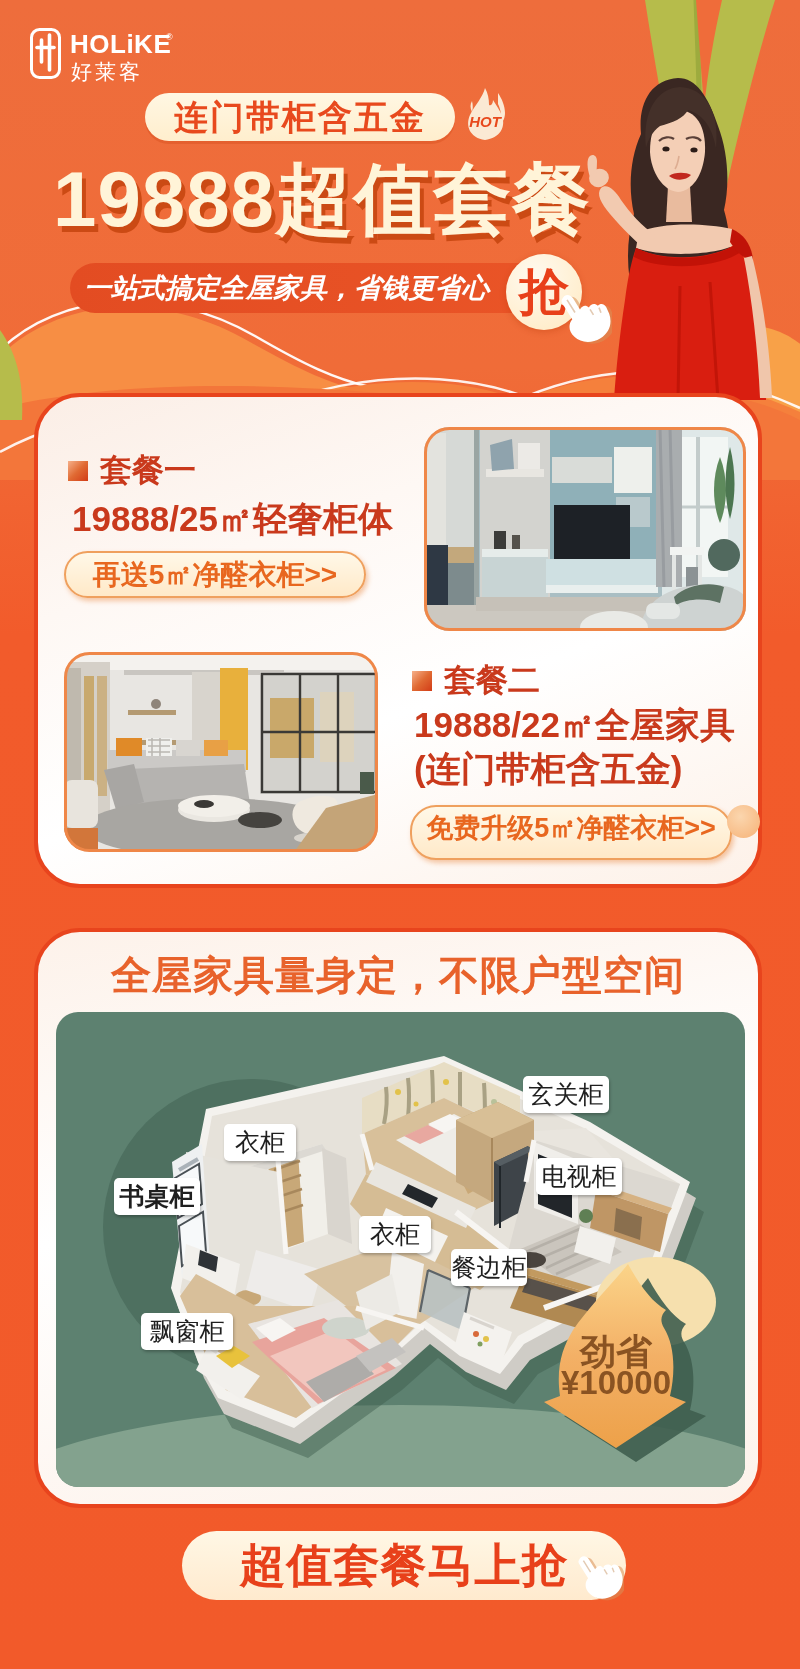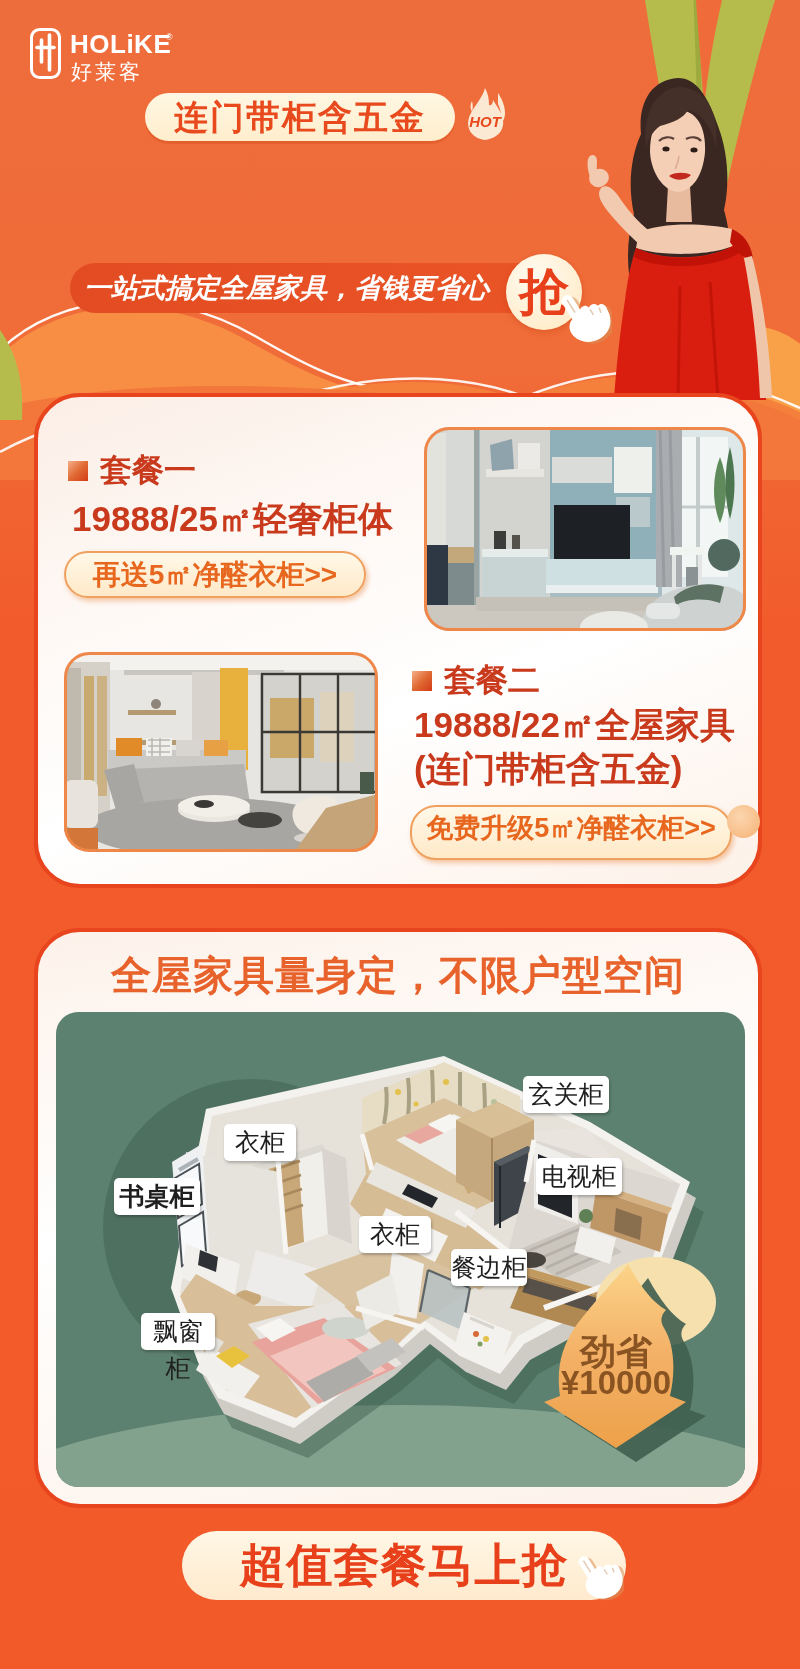--- a/index.html
+++ b/index.html
@@ -93,20 +93,21 @@
 
   <div class="abs" style="left:145px;top:93px;width:310px;height:48px;background:linear-gradient(180deg,#fff7e3,#ffeecd);border-radius:26px;box-shadow:0 3px 0 rgba(200,60,10,0.25);text-align:center;line-height:48px;color:#e8491d;font-size:34px;font-weight:bold;letter-spacing:2px;">连门带柜含五金</div>
 
   <svg class="abs" style="left:458px;top:85px" width="52" height="56" viewBox="0 0 52 56">
     <path d="M27,3 C25,12 17,20 12,30 C7,41 12,53 27,55 C42,53 48,42 44,31 C42,25 38,20 35,15 C35,19 33,21 31,20 C31,14 30,8 27,3 Z" fill="#fbe9d4"></path>
     <path d="M40,8 C44,14 47,21 47,28 C47,33 45,37 42,39 C44,32 43,25 40,19 C40,15 40,11 40,8 Z" fill="#fbe9d4"></path>
     <path d="M14,27 C12,23 12,19 14,16 C15,20 15,24 14,27 Z" fill="#fbe9d4"></path>
     <text x="27" y="42" text-anchor="middle" fill="#e8491d" font-size="15" font-weight="bold" font-style="italic">HOT</text>
   </svg>
 
+  <div class="abs" style="left:53px;top:148px;font-size:78px;font-weight:900;color:#fff4d8;text-shadow:4px 6px 0 #cb4a14;white-space:nowrap;letter-spacing:1px;">19888超值套餐</div>
 
   <div class="abs" style="left:70px;top:263px;width:505px;height:50px;background:linear-gradient(90deg,#e34c22,#ea5527);border-radius:28px;color:#ffffff;font-size:27px;font-weight:bold;text-align:left;padding-left:14px;line-height:50px;letter-spacing:0px;white-space:nowrap;box-sizing:border-box;font-style:italic;">一站式搞定全屋家具，省钱更省心</div>
 
   <div class="abs" style="left:506px;top:254px;width:76px;height:76px;background:radial-gradient(circle at 38% 30%,#fffaf0,#ffe9c0);border-radius:50%;text-align:center;line-height:76px;color:#e8401a;font-size:50px;font-weight:900;box-shadow:0 2px 6px rgba(180,50,0,0.3);">抢</div>
 
   <svg class="abs" style="left:550px;top:284px" width="62" height="60" viewBox="0 0 58 56">
     <g transform="rotate(-32 29 29)">
       <path d="M22,7 C26,4 31,6 31,12 L31,24 C35,22 38,23 39,27 C42,25 46,26 47,30 C50,29 53,31 53,35 L52,42 C50,51 43,57 33,57 C23,57 15,51 13,43 C11,36 14,30 20,28 L20,13 C20,9 20,8 22,7 Z" fill="#d89058" opacity="0.55" transform="translate(2.5,3.5)"></path>
       <path d="M22,7 C26,4 31,6 31,12 L31,24 C35,22 38,23 39,27 C42,25 46,26 47,30 C50,29 53,31 53,35 L52,42 C50,51 43,57 33,57 C23,57 15,51 13,43 C11,36 14,30 20,28 L20,13 C20,9 20,8 22,7 Z" fill="#ffffff"></path>
       <path d="M25.5,10 L25.5,24 M39,29 L39,35 M47,32 L46,37" stroke="#e3cab2" stroke-width="1.5" fill="none"></path>
@@ -431,21 +432,21 @@
   <div class="abs" style="left:168px;top:112px;width:72px;height:37px;background:#fff;border-radius:5px;color:#1f1f1f;font-size:25px;text-align:center;line-height:37px;box-shadow:1px 2px 3px rgba(0,0,0,0.25);">衣柜</div>
   
   <div class="abs" style="left:480px;top:146px;width:86px;height:37px;background:#fff;border-radius:5px;color:#1f1f1f;font-size:25px;text-align:center;line-height:37px;box-shadow:1px 2px 3px rgba(0,0,0,0.25);">电视柜</div>
   
   <div class="abs" style="left:58px;top:166px;width:86px;height:37px;background:#fff;border-radius:5px;color:#1f1f1f;font-size:25px;text-align:center;line-height:37px;box-shadow:1px 2px 3px rgba(0,0,0,0.25);font-weight:bold;">书桌柜</div>
   
   <div class="abs" style="left:303px;top:204px;width:72px;height:37px;background:#fff;border-radius:5px;color:#1f1f1f;font-size:25px;text-align:center;line-height:37px;box-shadow:1px 2px 3px rgba(0,0,0,0.25);">衣柜</div>
   
   <div class="abs" style="left:395px;top:237px;width:76px;height:37px;background:#fff;border-radius:5px;color:#1f1f1f;font-size:25px;text-align:center;line-height:37px;box-shadow:1px 2px 3px rgba(0,0,0,0.25);">餐边柜</div>
   
-  <div class="abs" style="left:85px;top:301px;width:74px;height:37px;background:#fff;border-radius:5px;color:#1f1f1f;font-size:25px;text-align:center;line-height:37px;box-shadow:1px 2px 3px rgba(0,0,0,0.25);">飘窗柜</div>
+  <div class="abs" style="left:85px;top:301px;width:92px;height:37px;background:#fff;border-radius:5px;color:#1f1f1f;font-size:25px;text-align:center;line-height:37px;box-shadow:1px 2px 3px rgba(0,0,0,0.25);">飘窗柜</div>
   </div>
 
   <div class="abs" style="left:182px;top:1531px;width:444px;height:69px;background:linear-gradient(180deg,#fff7e5,#ffeace);border-radius:36px;text-align:center;line-height:69px;font-size:46px;font-weight:900;color:#e8401a;letter-spacing:1px;white-space:nowrap;">超值套餐马上抢</div>
 
   <svg class="abs" style="left:568px;top:1546px" width="56" height="55" viewBox="0 0 58 56">
     <g transform="rotate(-32 29 29)">
       <path d="M22,7 C26,4 31,6 31,12 L31,24 C35,22 38,23 39,27 C42,25 46,26 47,30 C50,29 53,31 53,35 L52,42 C50,51 43,57 33,57 C23,57 15,51 13,43 C11,36 14,30 20,28 L20,13 C20,9 20,8 22,7 Z" fill="#d89058" opacity="0.55" transform="translate(2.5,3.5)"></path>
       <path d="M22,7 C26,4 31,6 31,12 L31,24 C35,22 38,23 39,27 C42,25 46,26 47,30 C50,29 53,31 53,35 L52,42 C50,51 43,57 33,57 C23,57 15,51 13,43 C11,36 14,30 20,28 L20,13 C20,9 20,8 22,7 Z" fill="#ffffff"></path>
       <path d="M25.5,10 L25.5,24 M39,29 L39,35 M47,32 L46,37" stroke="#e3cab2" stroke-width="1.5" fill="none"></path>
     </g>

